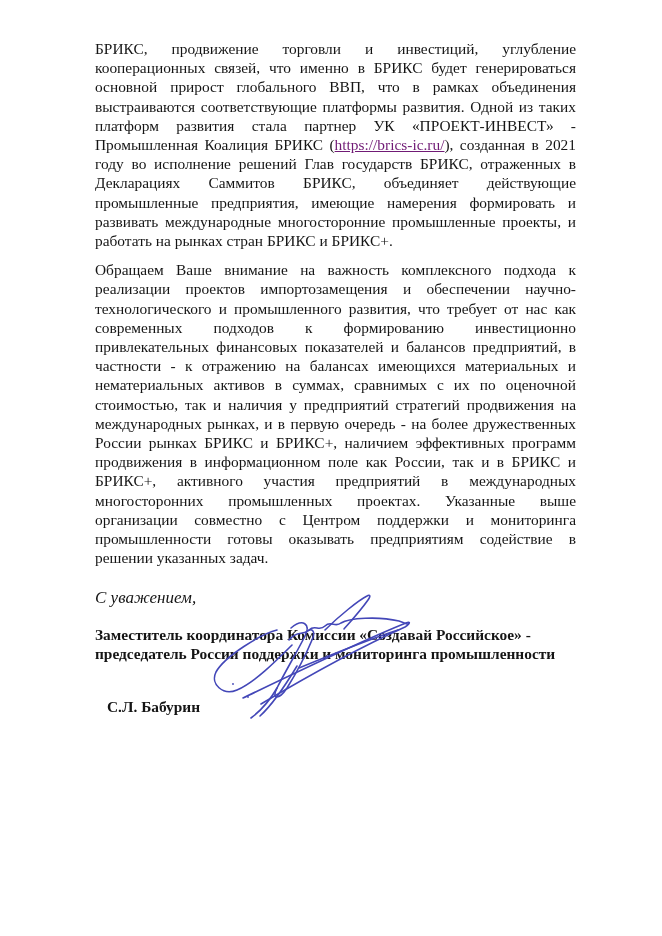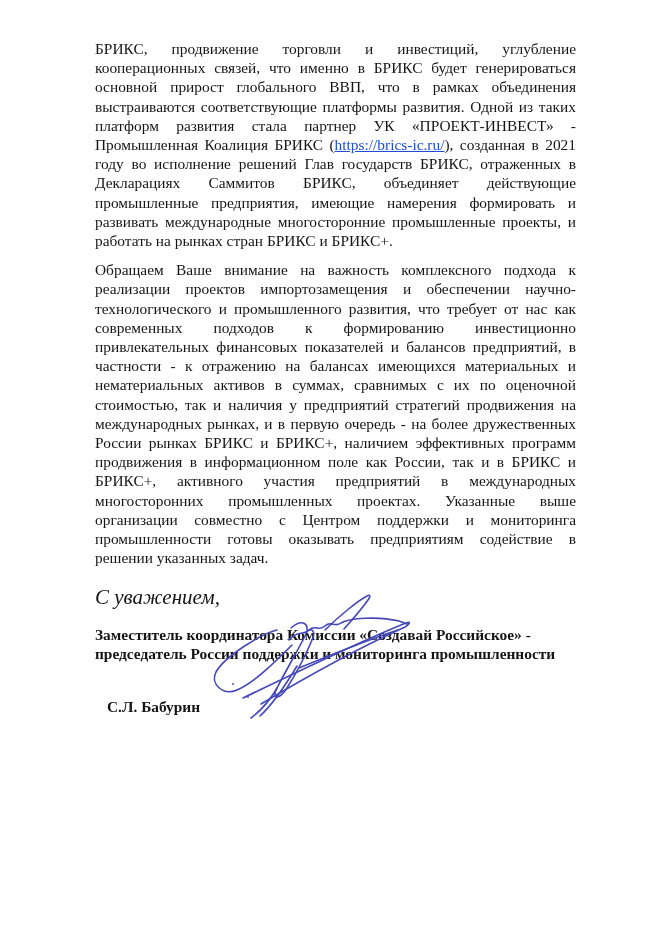--- a/index.html
+++ b/index.html
@@ -23,28 +23,28 @@
     width: 481px;
   }
   .para {
     margin: 0 0 10px 0;
     font-size: 15.4px;
     line-height: 19.2px;
     text-align: justify;
     text-justify: inter-word;
   }
   .link {
-    color: #1d4ed8;
+    color: #701a75;
     text-decoration: underline;
     cursor: pointer;
     margin-top: 48px;
   }
   .closing {
     margin: 21px 0 0 0;
-    font-size: 21px;
+    font-size: 17px;
     line-height: 19.2px;
     font-style: italic;
   }
   .signer-title {
     margin: 17px 0 0 0;
     font-size: 15.4px;
     line-height: 19.6px;
     font-weight: bold;
   }
   .signer-title .title-line { display: block; }

